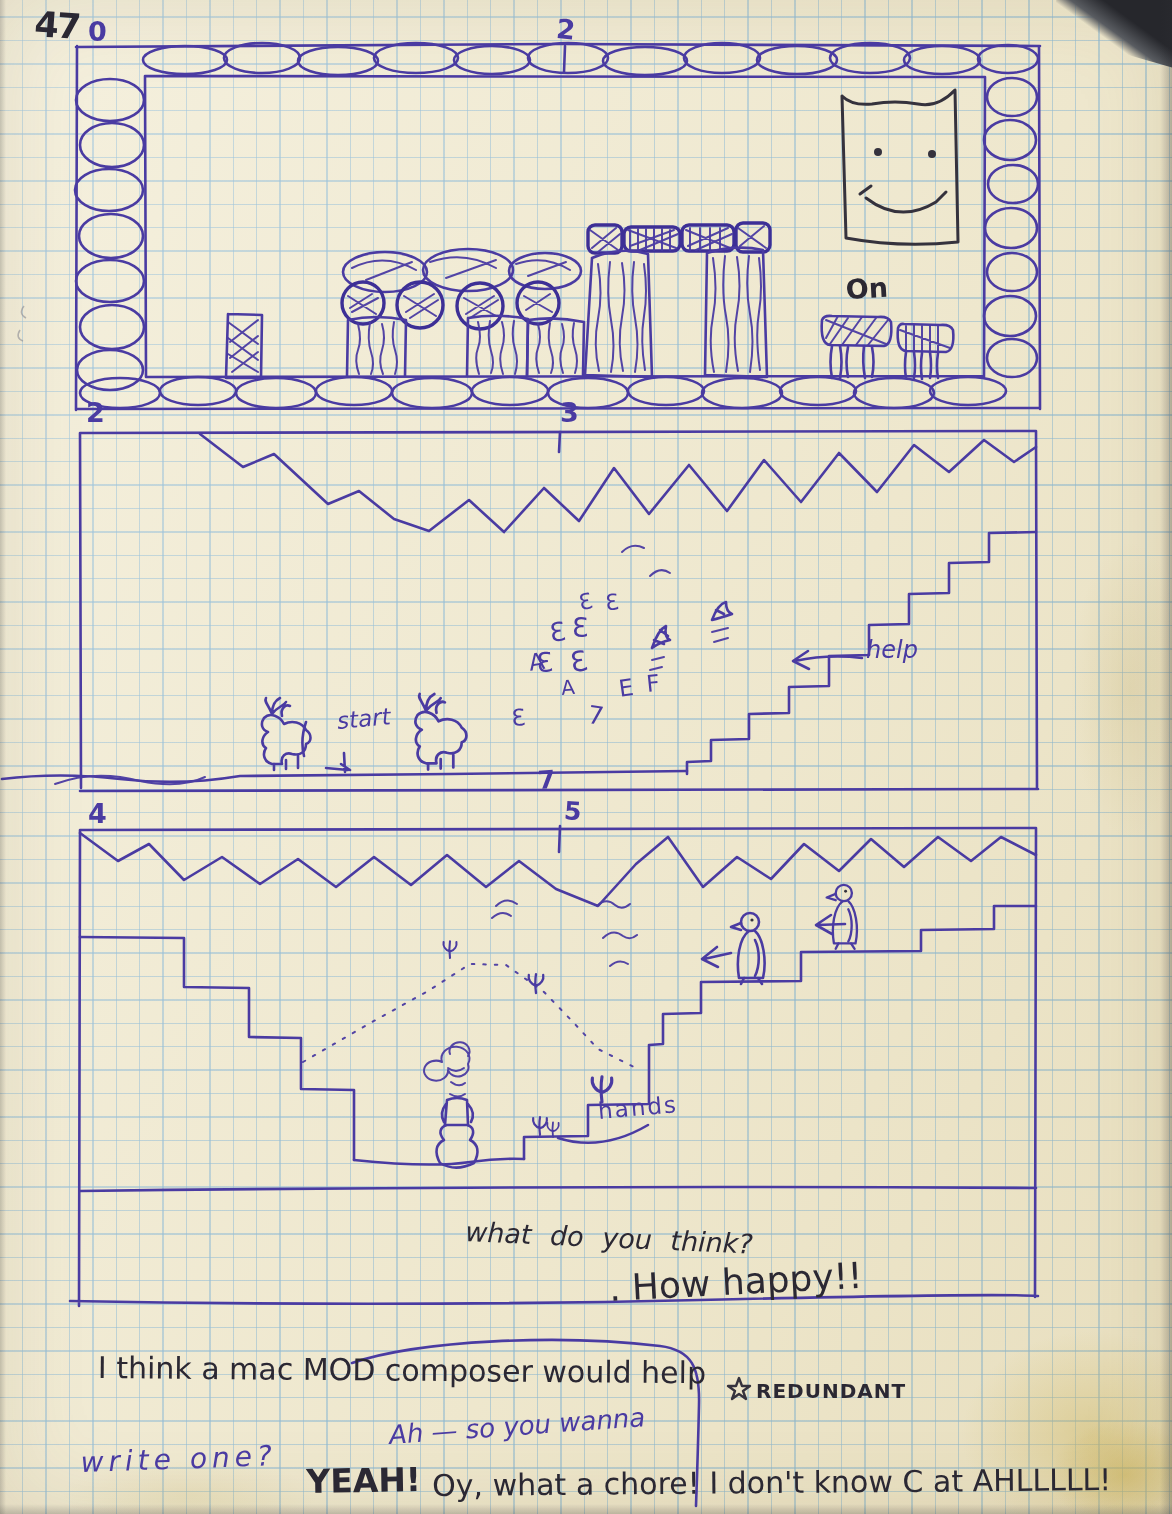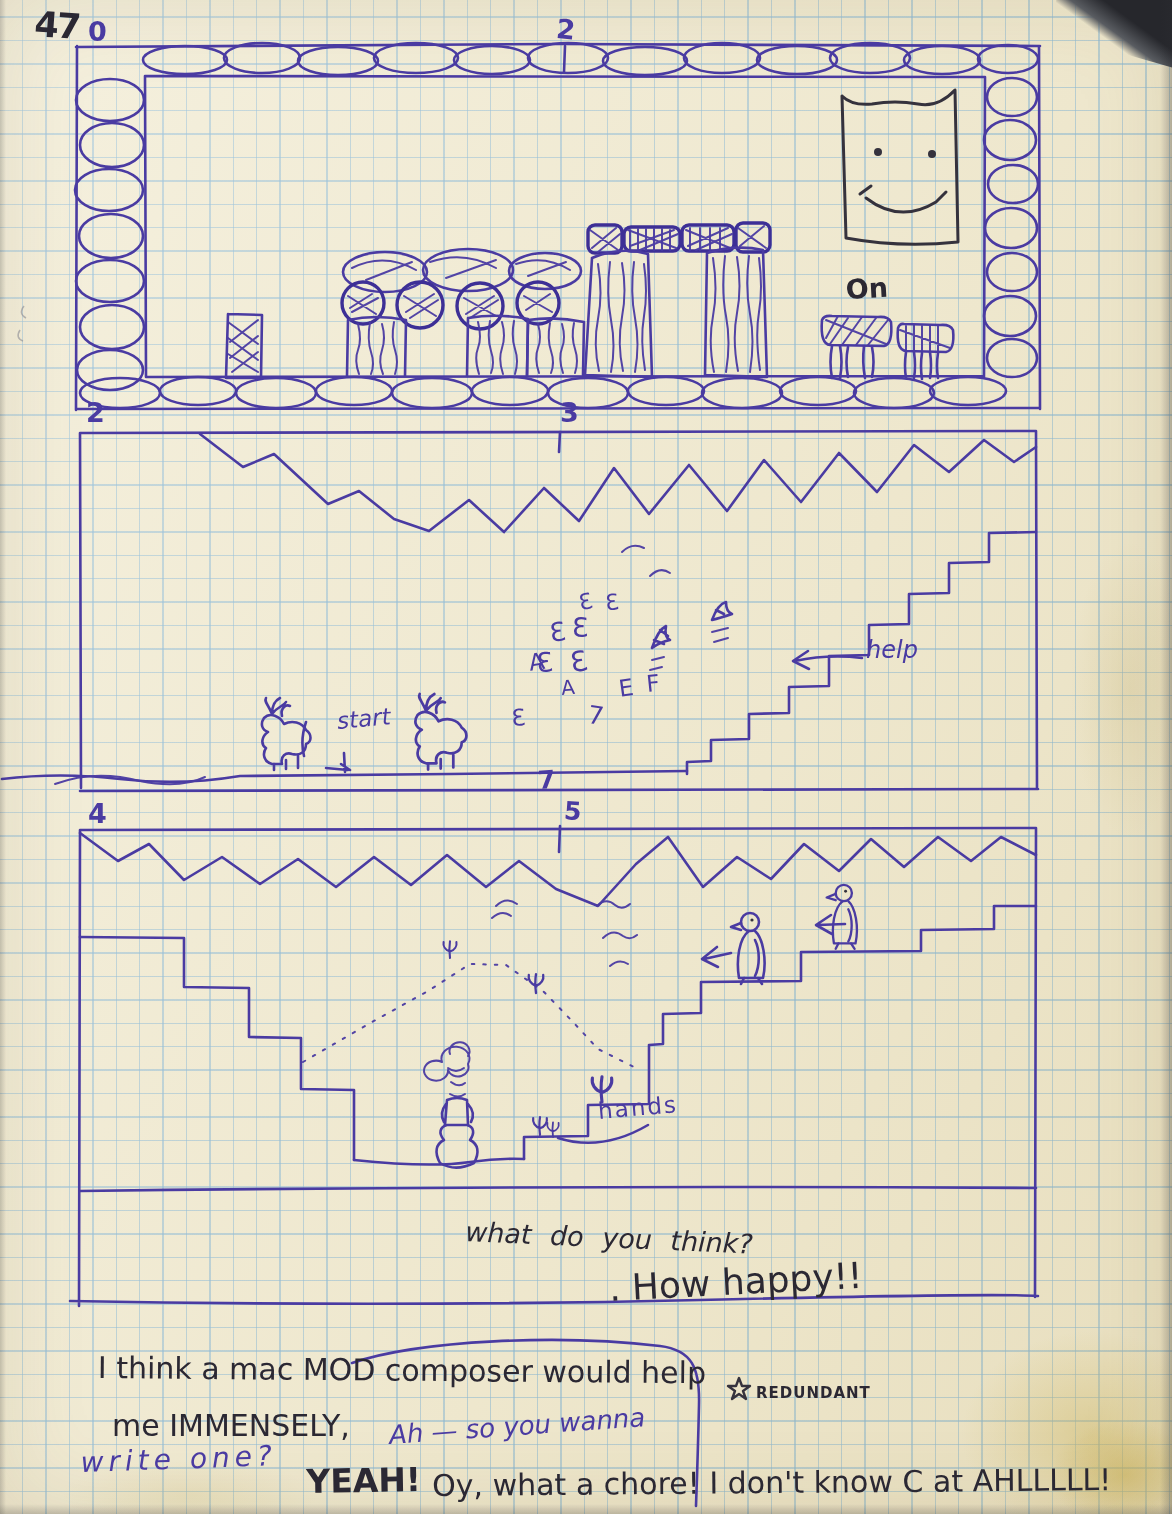--- a/index.html
+++ b/index.html
@@ -245,22 +245,21 @@
     <span class="t pen" style="left:585px;top:644px;font-size:28px;transform:scaleX(-1) rotate(10deg);">3</span>
     <span class="t pen" style="left:560px;top:676px;font-size:20px;transform:rotate(-5deg);">A</span>
     <span class="t pen" style="left:617px;top:676px;font-size:23px;transform:rotate(-8deg);">E</span>
     <span class="t pen" style="left:645px;top:671px;font-size:23px;transform:rotate(-6deg);">F</span>
     <span class="t pen" style="left:525px;top:704px;font-size:23px;transform:scaleX(-1) rotate(4deg);">3</span>
     <span class="t pen" style="left:590px;top:700px;font-size:25px;transform:rotate(8deg);">7</span>
 
     <span class="t ink" style="left:466px;top:1216px;font-size:27px;font-style:italic;word-spacing:10px;transform:rotate(2.5deg);">what do you think?</span>
     <span class="t ink" style="left:608px;top:1268px;font-size:36px;transform:rotate(-3deg);">. How happy!!</span>
     <span class="t ink" style="left:98px;top:1350px;font-size:30px;transform:rotate(0.5deg);">I think a mac MOD composer would help</span>
-    <span class="t ink" style="left:112px;top:1408px;font-size:30px;">me IMMENSELY,</span>
-    <span class="t ink" style="left:726px;top:1376px;font-size:15px;font-weight:700;letter-spacing:1px;">
+    <span class="t ink" style="left:726px;top:1376px;font-size:20px;font-weight:700;letter-spacing:1px;">
       <svg class="star" width="26" height="26" viewBox="0 0 26 26">
           <path d="M13,2 L16,10 L24,10 L17,15 L20,23 L13,18 L6,23 L9,15 L2,10 L10,10 Z" fill="none" stroke="#35323d" stroke-width="2.4" stroke-linejoin="round"></path>
         </svg><span>REDUNDANT</span>
     </span>
     <span class="t pen" style="left:388px;top:1420px;font-size:26px;font-style:italic;transform:rotate(-4deg);">Ah — so you wanna</span>
     <span class="t pen" style="left:80px;top:1446px;font-size:28px;font-style:italic;letter-spacing:5px;transform:rotate(-2deg);">write one?</span>
     <span class="t ink" style="left:306px;top:1462px;font-size:33px;font-weight:600;transform:rotate(-1deg);">YEAH!</span>
     <span class="t ink" style="left:432px;top:1468px;font-size:30px;transform:rotate(-0.5deg);">Oy, what a chore!  I don't know C at AHLLLLL!</span>
   </div>
 

